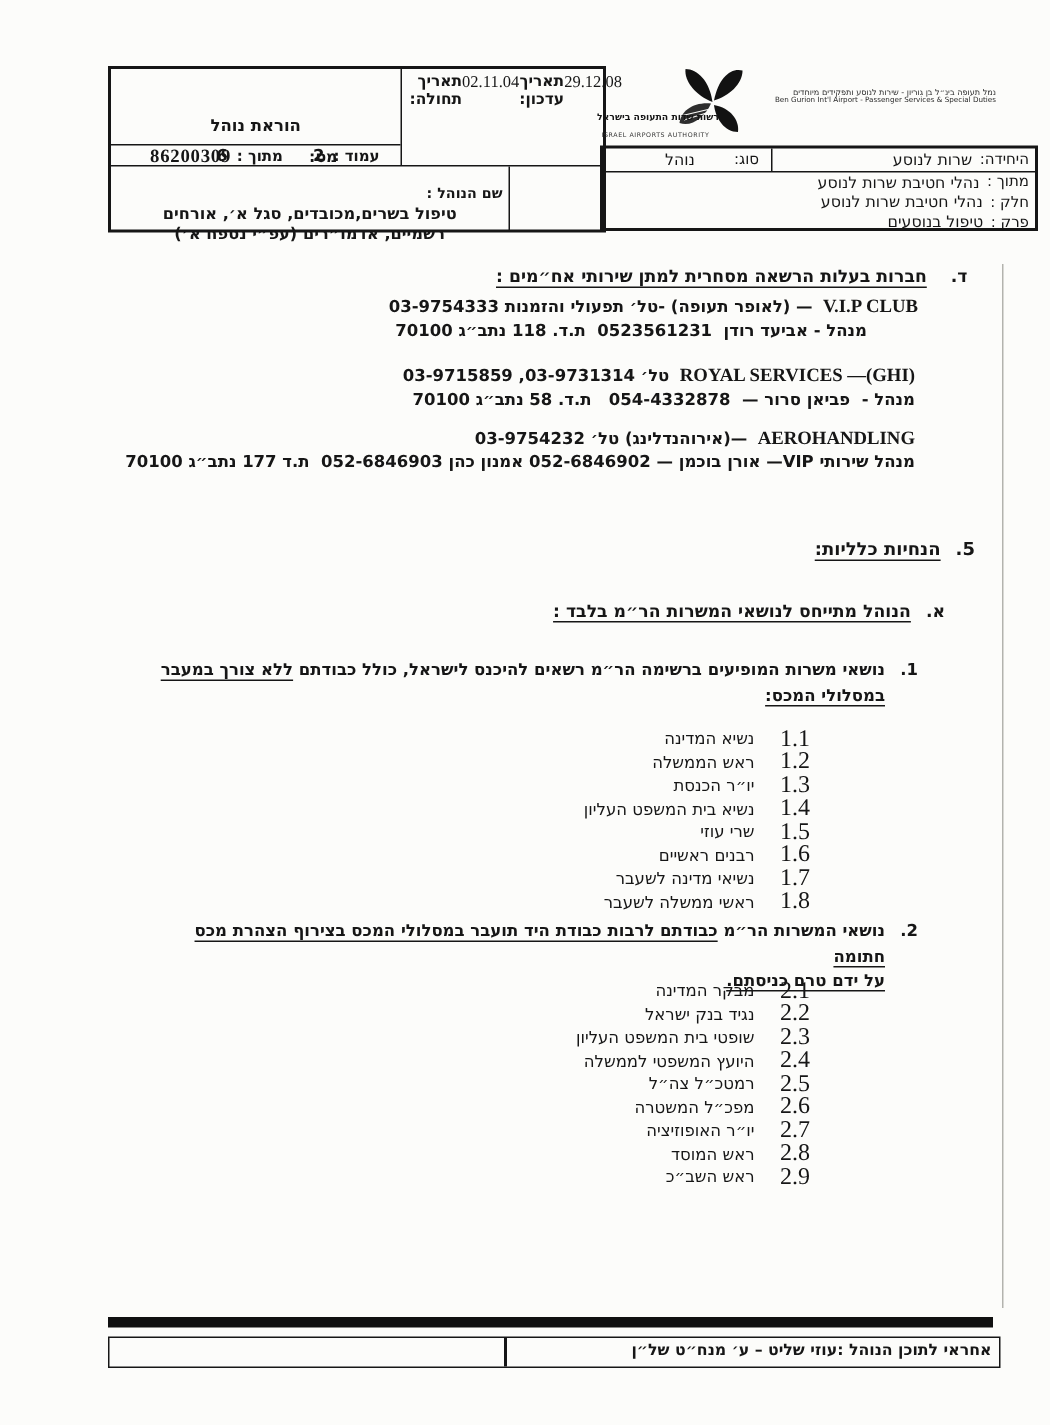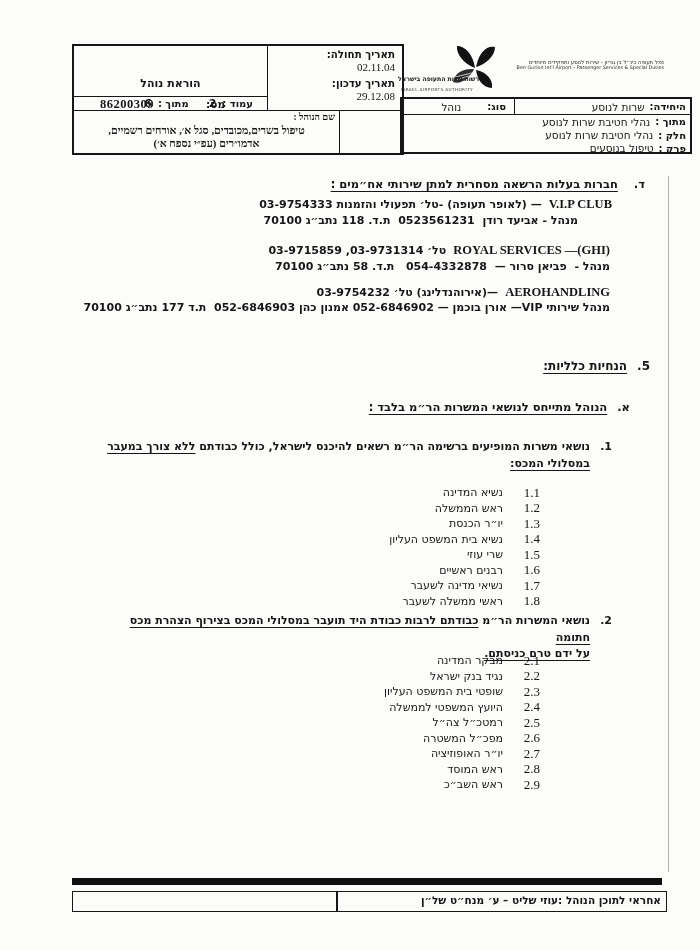--- a/index.html
+++ b/index.html
@@ -14,61 +14,61 @@
   #procTitle{width:100%;text-align:center;padding-top:3px;font-weight:bold;font-size:11px;margin-top:28px;}
   #masRow{display:flex;direction:rtl;justify-content:space-between;padding:7px 42px 0 26px;align-items:baseline;}
   #masRow .lbl{font-weight:bold;font-size:10.5px;}
   #masRow .val{font-weight:bold;font-size:12.5px;letter-spacing:.5px;font-family:"Liberation Serif",serif;}
   #pageRow{left:0;top:50px;width:193px;height:14px;border-top:1.5px solid #161616;
            display:flex;direction:rtl;align-items:center;padding-right:14px;gap:20px;box-sizing:border-box;}
   .pgPair{display:flex;direction:rtl;gap:6px;align-items:baseline;}
   .pgPair .lbl{font-weight:bold;font-size:10px;}
   .pgPair .val{font-weight:bold;font-size:11px;}
   #dateCell{left:193px;top:0;width:133px;height:64px;border-left:1.5px solid #161616;
-            display:flex;flex-direction:column;padding:2px 5px;box-sizing:border-box;}
+            display:flex;padding:2px 5px;box-sizing:border-box;}
   .dateLbl{direction:rtl;text-align:right;font-weight:bold;font-size:10.3px;}
   .dateVal{text-align:right;font-size:11px;font-family:"Liberation Serif",serif;padding:1px 0 4px;}
   #bottomRow{left:0;top:64px;width:328px;height:43px;border-top:1.5px solid #161616;}
-  #nameCell{left:0;top:0;width:265px;height:43px;font-family:Liberation Serif, serif;}
+  #nameCell{left:0;top:12px;width:265px;height:43px;}
   #nameLbl{right:4px;top:1px;font-weight:bold;font-size:9.5px;direction:rtl;}
   #nameTxt{padding:13px 14px 0;text-align:center;direction:rtl;font-weight:bold;font-size:10.8px;line-height:13px;}
   #emptyCell{left:265px;top:0;width:61px;height:43px;border-left:1.5px solid #161616;}
 
   
   #brand{left:398px;top:43px;width:294px;height:54px;}
   #authHe{left:0;top:32px;font-weight:bold;font-size:6.2px;direction:rtl;white-space:nowrap;}
   #authEn{left:3px;top:44px;font-size:4.2px;letter-spacing:.4px;white-space:nowrap;color:#333;}
   #dept{left:100px;top:16px;width:166px;text-align:right;}
   #deptHe{font-size:5.4px;direction:rtl;color:#2a2a2a;white-space:nowrap;}
   #deptEn{font-size:4.8px;color:#2a2a2a;white-space:nowrap;}
 
   
   #unitBox{left:400px;top:97px;width:292px;height:57px;border:2px solid #161616;box-sizing:border-box;}
   #uRow1{display:flex;direction:rtl;height:15px;border-bottom:1.5px solid #161616;align-items:center;}
   #uCellR{width:176px;border-left:1.5px solid #161616;height:100%;display:flex;direction:rtl;align-items:center;padding-right:4px;box-sizing:border-box;}
   #uCellL{flex:1;display:flex;direction:rtl;align-items:center;padding-right:8px;}
-  .uLbl{font-weight:bold;font-size:10px;}
+  .uLbl{font-weight:normal;font-size:10px;}
   .uVal{font-size:10.5px;margin-right:5px;}
   #uCellL .uVal{margin-right:26px;}
   .uLine{display:flex;direction:rtl;align-items:center;padding-right:4px;height:13.4px;}
 
   
   .sec{display:flex;direction:rtl;font-weight:bold;align-items:baseline;}
   #secD{top:177px;right:55px;gap:16px;font-size:11.5px;}
   #sec5{top:359px;right:50px;gap:10px;font-size:12px;}
   #secA{top:400px;right:70px;gap:10px;font-size:11.5px;}
   .cline{display:flex;direction:rtl;gap:7px;font-weight:bold;font-size:11px;align-items:baseline;white-space:pre;}
   .lat{font-family:"Liberation Serif",serif;font-size:12.5px;font-weight:bold;}
   .bline{direction:rtl;font-weight:bold;font-size:11px;white-space:pre;}
   .item{display:flex;direction:rtl;gap:8px;font-weight:bold;font-size:11px;line-height:16.5px;}
   .inum{width:14px;flex:none;}
   #item1{top:439px;right:88px;width:514px;}
   #item2{top:613px;right:88px;width:514px;}
   .lrow{display:flex;direction:rtl;gap:13px;height:15.5px;font-size:11px;align-items:center;}
-  .lnum{width:24px;flex:none;text-align:right;font-family:"Liberation Serif",serif;font-size:13px;}
+  .lnum{width:24px;flex:none;text-align:right;font-family:"Liberation Serif",serif;font-size:16px;}
   #list1{top:485px;right:160px;}
   #list2{top:653px;right:160px;}
 
   
   #bar{left:72px;top:878px;width:590px;height:7px;background:#101010;}
   #footerBox{left:72px;top:891px;width:595px;height:21px;border:1.8px solid #161616;box-sizing:border-box;}
   #fDivider{position:absolute;left:263px;top:0;bottom:0;width:1.5px;background:#161616;}
   #fText{position:absolute;right:5px;top:2px;direction:rtl;font-weight:bold;font-size:10.5px;white-space:pre;}
   #edge{left:668px;top:176px;width:1px;height:696px;background:#b3b3ae;}
 </style>

